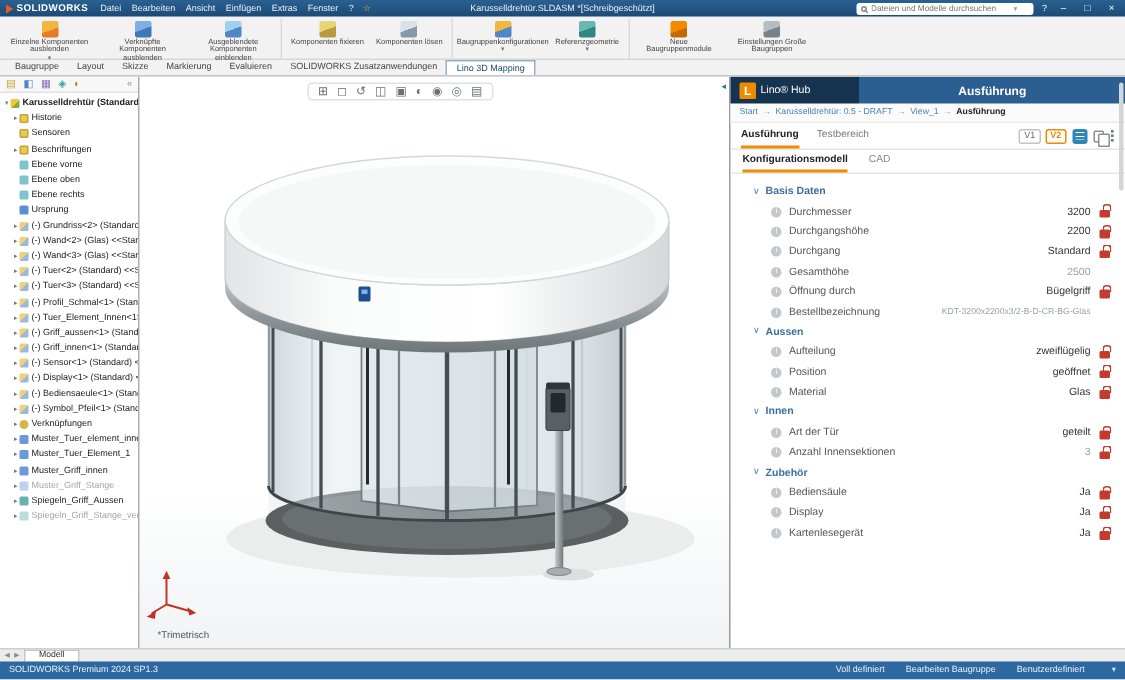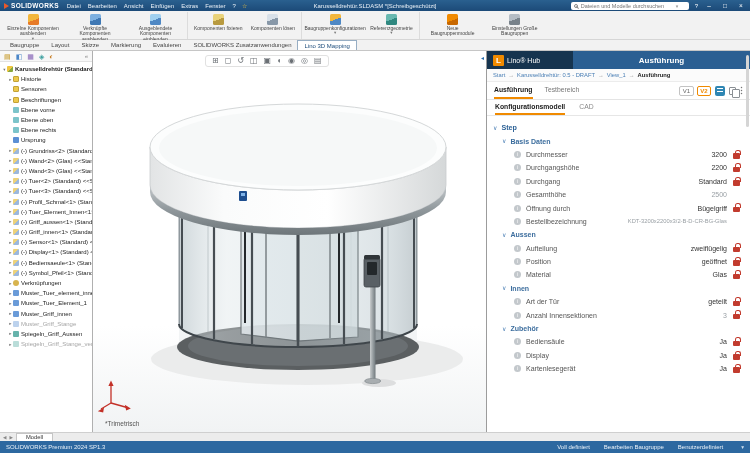--- a/index.html
+++ b/index.html
@@ -536,27 +536,20 @@
           </div>
       </div>
     </div>
     <div class="subtabs">
 
     <span class="stab active">Konfigurationsmodell</span>
         <span class="stab">CAD</span>
       </div>
     <div class="params">
 
-    <div class="prow k-root">
-          <span class="pchev"></span>
-
-          <span class="plabel">Step</span>
-          <span class="pvalue"></span>
-          <span class="plock"></span>
-        </div>
         <div class="prow k-section">
           <span class="pchev"></span>
 
           <span class="plabel">Basis Daten</span>
           <span class="pvalue"></span>
           <span class="plock"></span>
         </div>
         <div class="prow k-param">
 
           <span class="pinfo"></span>

